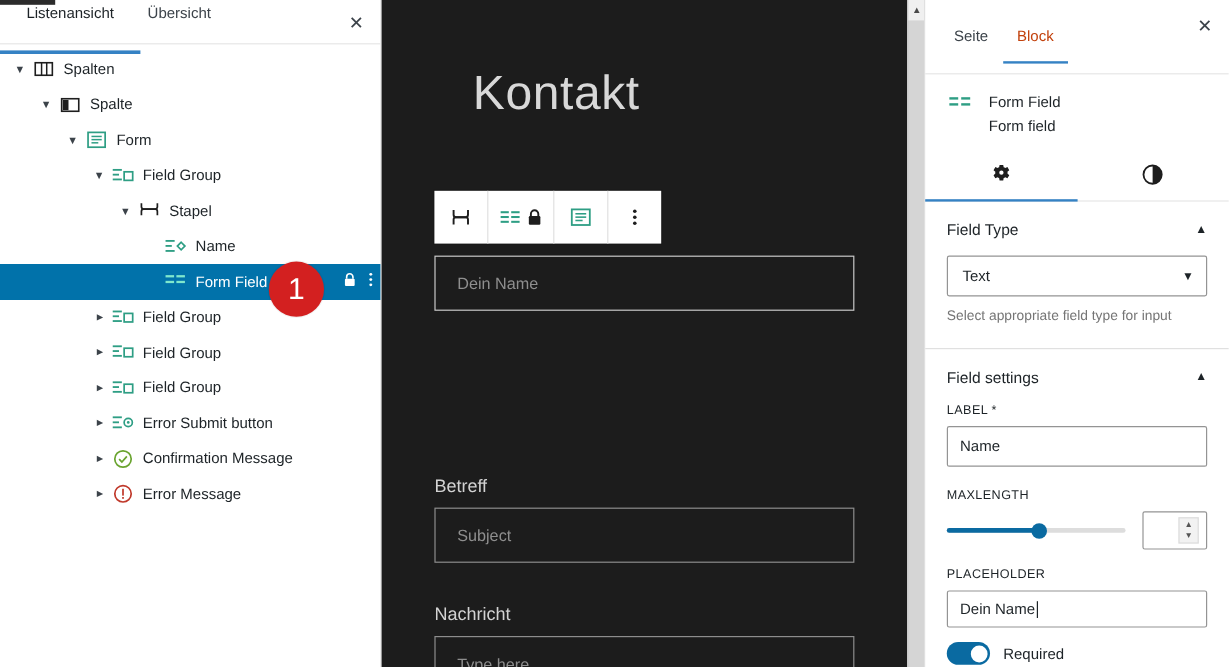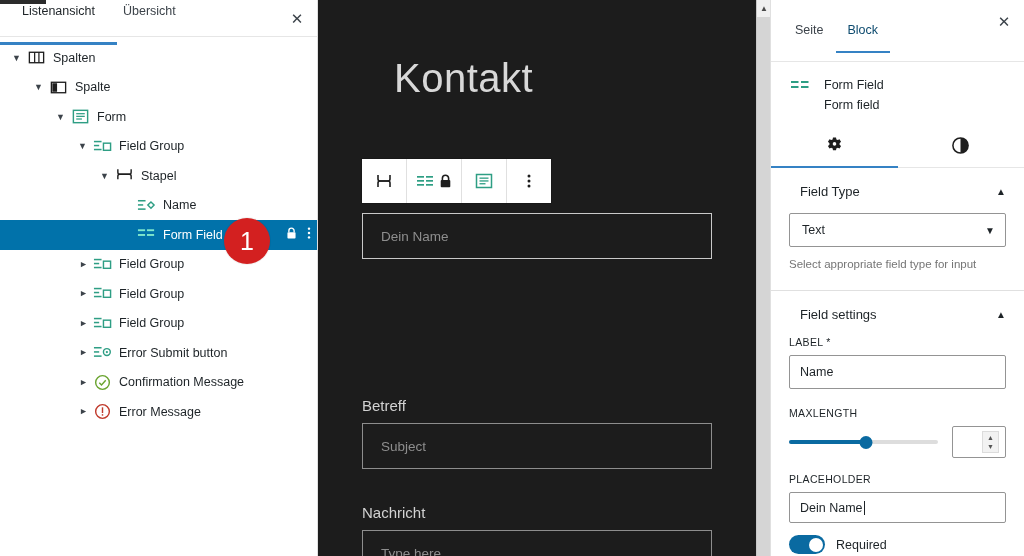--- a/index.html
+++ b/index.html
@@ -141,21 +141,21 @@
   #right-tabs {
     height: 62px; display: flex; align-items: center;
     border-bottom: 1px solid #e6e6e6;
     padding-left: 12px; position: relative;
   }
   .rtab {
     font-size: 12.5px; color: #3c434a;
     padding: 0 12px; height: 43px; line-height: 43px;
     cursor: pointer; position: relative;
   }
-  .rtab.active { color: #0c4a6e; }
+  .rtab.active { color: #c2410c; }
   .rtab.active::after {
     content: ""; position: absolute; left: 0; right: 0; bottom: -1px;
     height: 2.5px; background: #3582c4;
   }
   #right-close {
     position: absolute; right: 10px; top: 12px;
     width: 20px; height: 20px; display: flex;
     align-items: center; justify-content: center;
     font-size: 15px; color: #3c434a; cursor: pointer;
   }
@@ -170,21 +170,21 @@
   .icon-tab {
     flex: 1; display: flex; align-items: center; justify-content: center;
     position: relative; cursor: pointer;
   }
   .icon-tab.active::after {
     content: ""; position: absolute; left: 0; right: 0; bottom: -1px;
     height: 2.5px; background: #3582c4;
   }
   .section-hdr {
     display: flex; align-items: center; justify-content: space-between;
-    padding: 16px 18px 14px 29px;
+    padding: 16px 18px 14px 18px;
     font-size: 13px; color: #1d2327; cursor: pointer;
   }
   .chev { font-size: 10px; color: #1d2327; }
   .sec-body { padding: 0 18px; }
   .select-box {
     height: 34px; border: 1px solid #949494; border-radius: 2px;
     display: flex; align-items: center; justify-content: space-between;
     padding: 0 10px 0 12px; font-size: 12.5px; color: #1d2327;
     cursor: pointer; background: #fff;
   }

